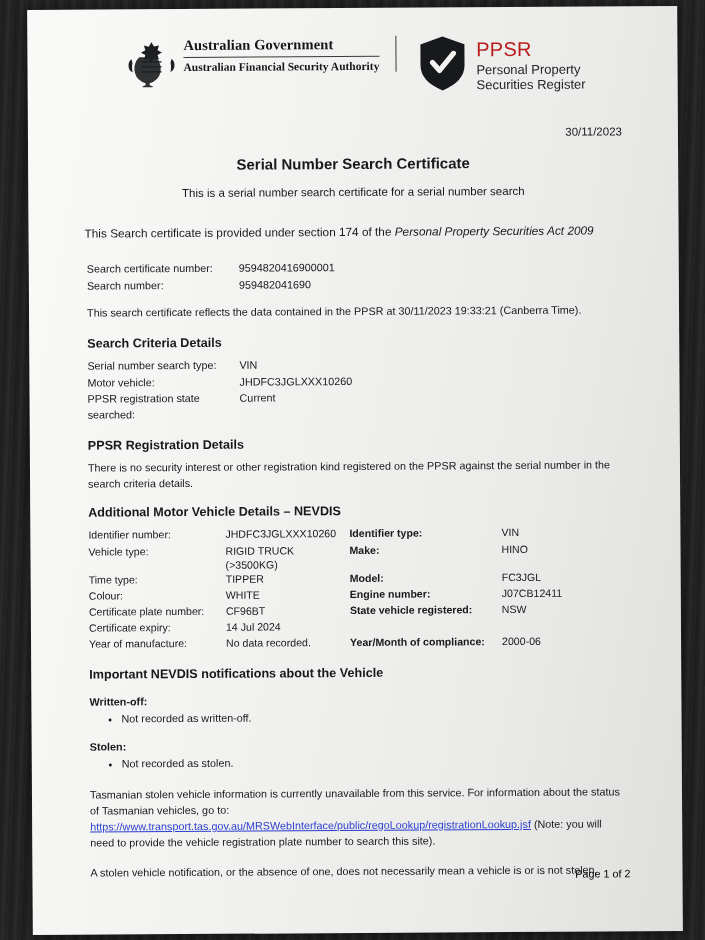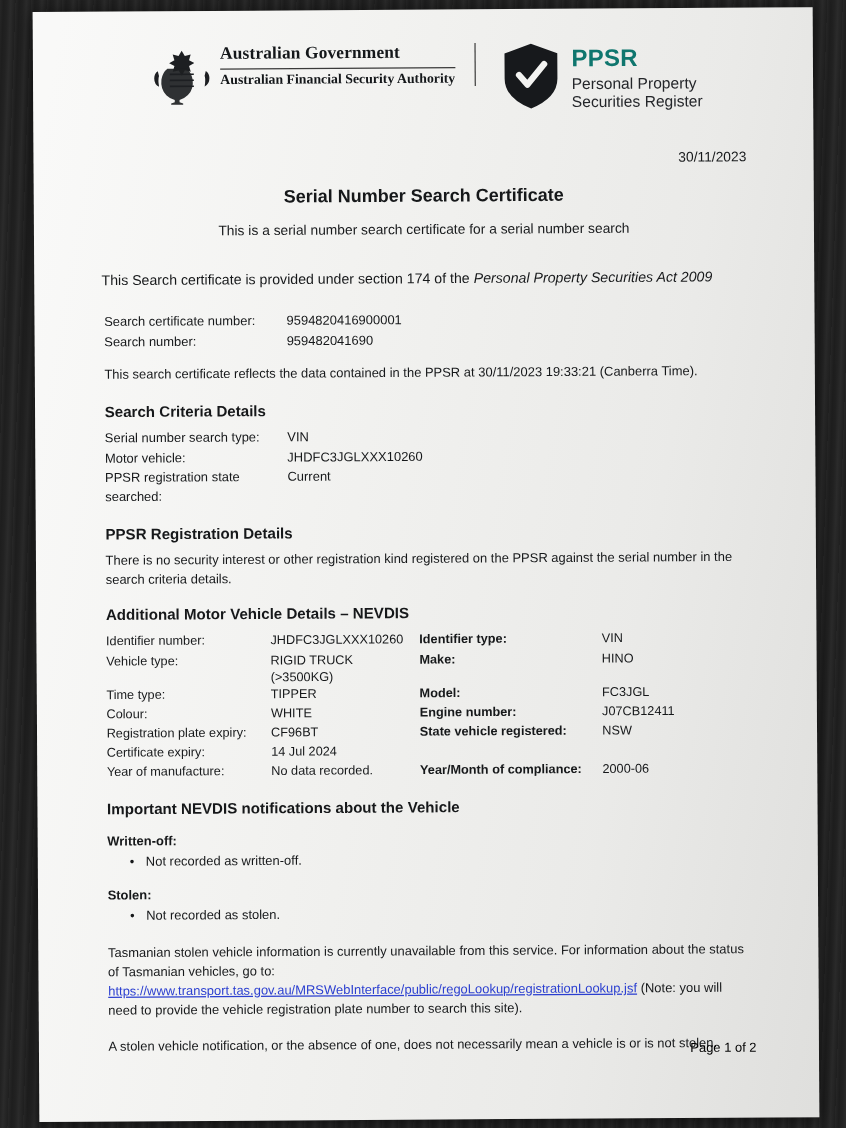--- a/index.html
+++ b/index.html
@@ -92,22 +92,22 @@
     height: 56px;
     flex: 0 0 48px;
   }
   .ppsr-text {
     margin-left: 10px;
     margin-top: 3px;
     line-height: 1.18;
   }
   .ppsr-name {
     font-size: 20px;
-    font-weight: bold;
-    color: #0f766e;
+    font-weight: normal;
+    color: #b91c1c;
     letter-spacing: 0.2px;
   }
   .ppsr-sub {
     font-size: 13px;
     color: #24262a;
   }
 
   
   .date-right {
     text-align: right;
@@ -306,21 +306,21 @@
       </div>
 
       <div class="grow">
         <div class="c1k">Colour:</div>
         <div class="c1v">WHITE</div>
         <div class="c2k">Engine number:</div>
         <div class="c2v">J07CB12411</div>
       </div>
 
       <div class="grow">
-        <div class="c1k">Registration plate expiry:</div>
+        <div class="c1k">Certificate plate number:</div>
         <div class="c1v">CF96BT</div>
         <div class="c2k">State vehicle registered:</div>
         <div class="c2v">NSW</div>
       </div>
 
       <div class="grow">
         <div class="c1k">Certificate expiry:</div>
         <div class="c1v">14 Jul 2024</div>
         <div class="c2k"></div>
         <div class="c2v"></div>

